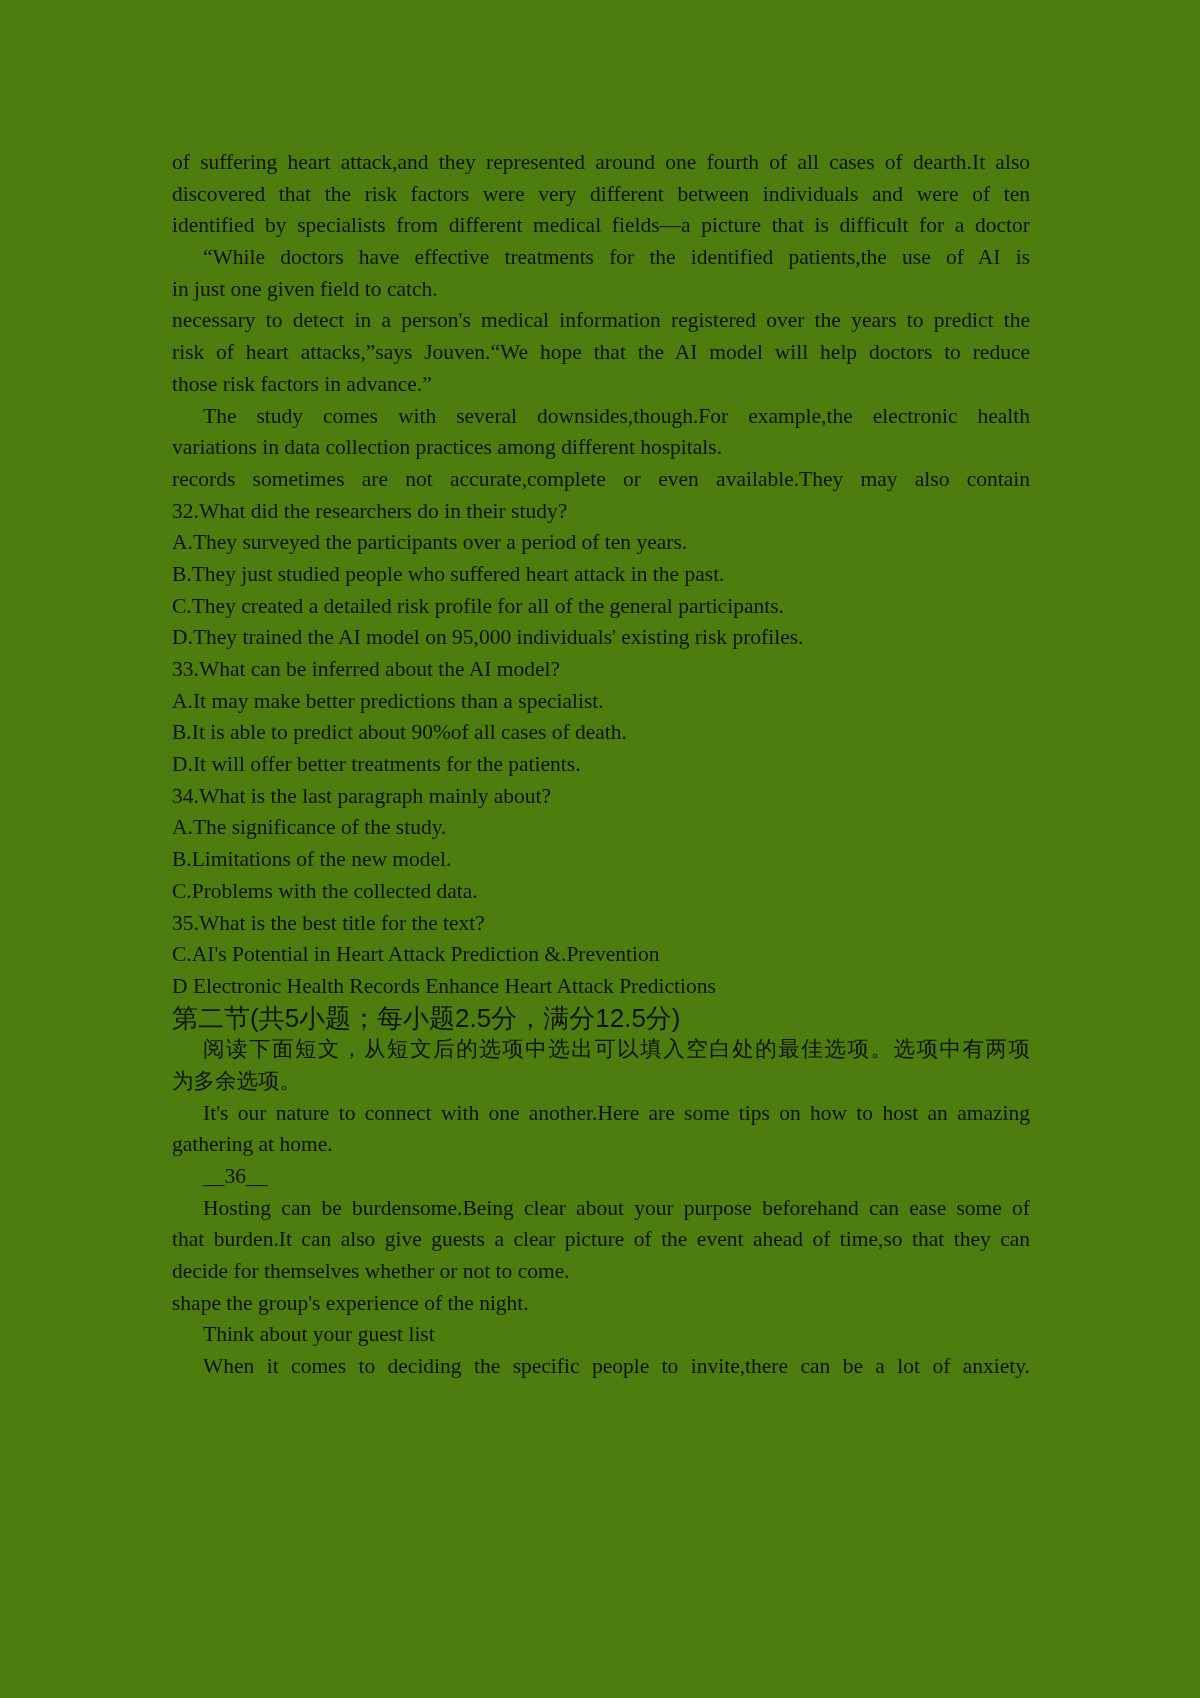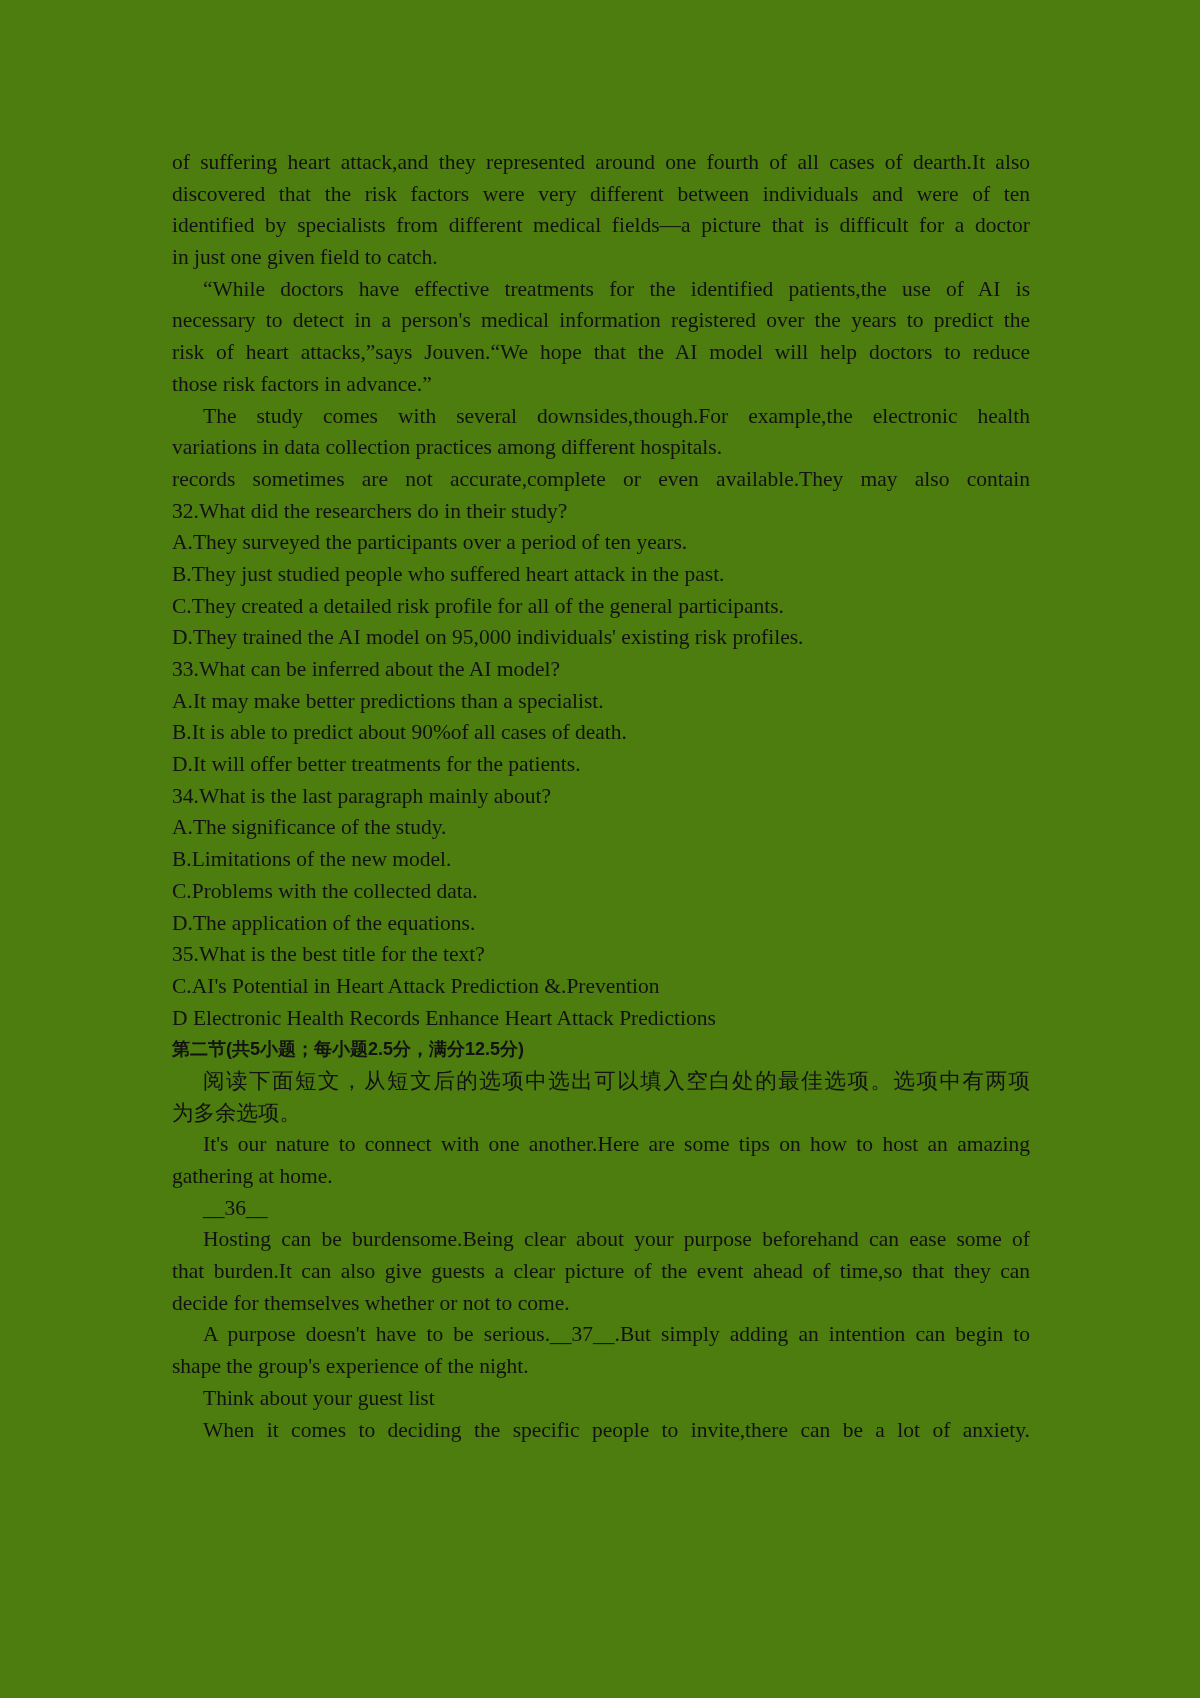--- a/index.html
+++ b/index.html
@@ -28,38 +28,38 @@
   
   .j {
     text-align: justify;
     text-align-last: justify;
   }
   
   .ind { padding-left: 31px; }
   
   .bz {
     font-family: "Liberation Sans", "DejaVu Sans", sans-serif;
-    font-weight: bold;
-    font-size: 18px;
+    font-weight: normal;
+    font-size: 26px;
   }
   
   .be { font-weight: normal; }
 </style>
 </head>
 <body>
 
 <div class="page">
   <div class="content">
 
     <div class="ln j">of suffering heart attack,and they represented around one fourth of all cases of dearth.It also</div>
     <div class="ln j">discovered that the risk factors were very different between individuals and were of ten</div>
     <div class="ln j">identified by specialists from different medical fields—a picture that is difficult for a doctor</div>
+    <div class="ln j ind">“While doctors have effective treatments for the identified patients,the use of AI is</div>
+
     <div class="ln">in just one given field to catch.</div>
-
-    <div class="ln j ind">“While doctors have effective treatments for the identified patients,the use of AI is</div>
     <div class="ln j">necessary to detect in a person's medical information registered over the years to predict the</div>
     <div class="ln j">risk of heart attacks,”says Jouven.“We hope that the AI model will help doctors to reduce</div>
     <div class="ln">those risk factors in advance.”</div>
 
     <div class="ln j ind">The study comes with several downsides,though.For example,the electronic health</div>
     <div class="ln">variations in data collection practices among different hospitals.</div>
     <div class="ln j">records sometimes are not accurate,complete or even available.They may also contain</div>
 
     <div class="ln">32.What did the researchers do in their study?</div>
     <div class="ln">A.They surveyed the participants over a period of ten years.</div>
@@ -69,41 +69,39 @@
 
     <div class="ln">33.What can be inferred about the AI model?</div>
     <div class="ln">A.It may make better predictions than a specialist.</div>
     <div class="ln">B.It is able to predict about 90%of all cases of death.</div>
     <div class="ln">D.It will offer better treatments for the patients.</div>
 
     <div class="ln">34.What is the last paragraph mainly about?</div>
     <div class="ln">A.The significance of the study.</div>
     <div class="ln">B.Limitations of the new model.</div>
     <div class="ln">C.Problems with the collected data.</div>
-    <div class="ln">D.The application of the equations.</div>
 
     <div class="ln">35.What is the best title for the text?</div>
     <div class="ln">C.AI's Potential in Heart Attack Prediction &amp;.Prevention</div>
     <div class="ln">D Electronic Health Records Enhance Heart Attack Predictions</div>
 
     <div class="ln bz">第二节(共5小题；每小题2.5分，满分12.5分)</div>
 
     <div class="ln j ind">阅读下面短文，从短文后的选项中选出可以填入空白处的最佳选项。选项中有两项</div>
     <div class="ln">为多余选项。</div>
 
     <div class="ln j ind">It's our nature to connect with one another.Here are some tips on how to host an amazing</div>
     <div class="ln">gathering at home.</div>
 
     <div class="ln ind">__36__</div>
 
     <div class="ln j ind">Hosting can be burdensome.Being clear about your purpose beforehand can ease some of</div>
     <div class="ln j">that burden.It can also give guests a clear picture of the event ahead of time,so that they can</div>
     <div class="ln">decide for themselves whether or not to come.</div>
 
-    <div class="ln j ind">A purpose doesn't have to be serious.__37__.But simply adding an intention can begin to</div>
     <div class="ln">shape the group's experience of the night.</div>
 
     <div class="ln be ind">Think about your guest list</div>
 
     <div class="ln j ind">When it comes to deciding the specific people to invite,there can be a lot of anxiety.</div>
 
   </div>
 </div>
 
 </body></html>

